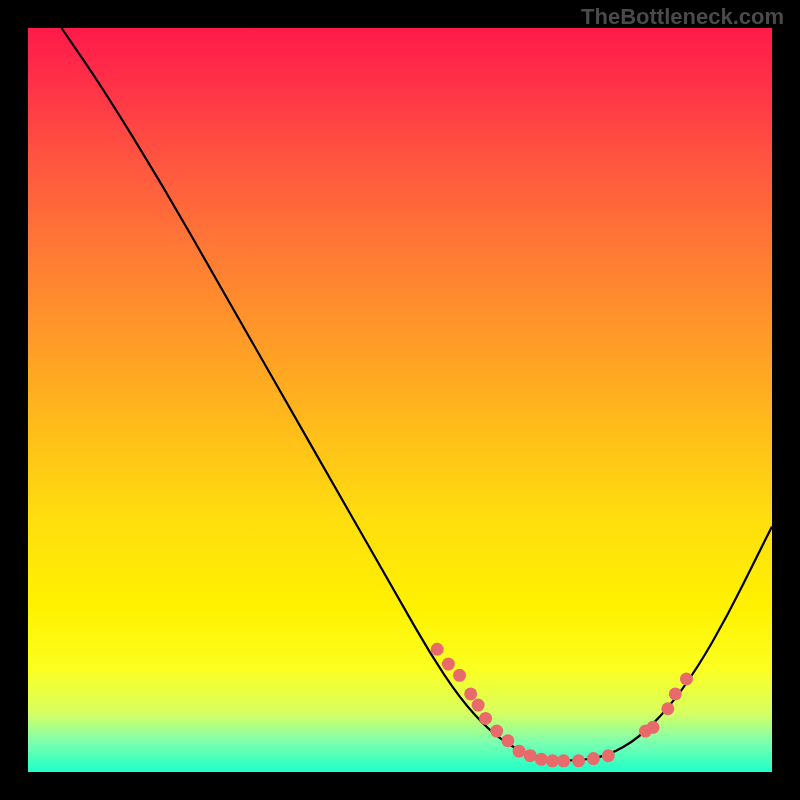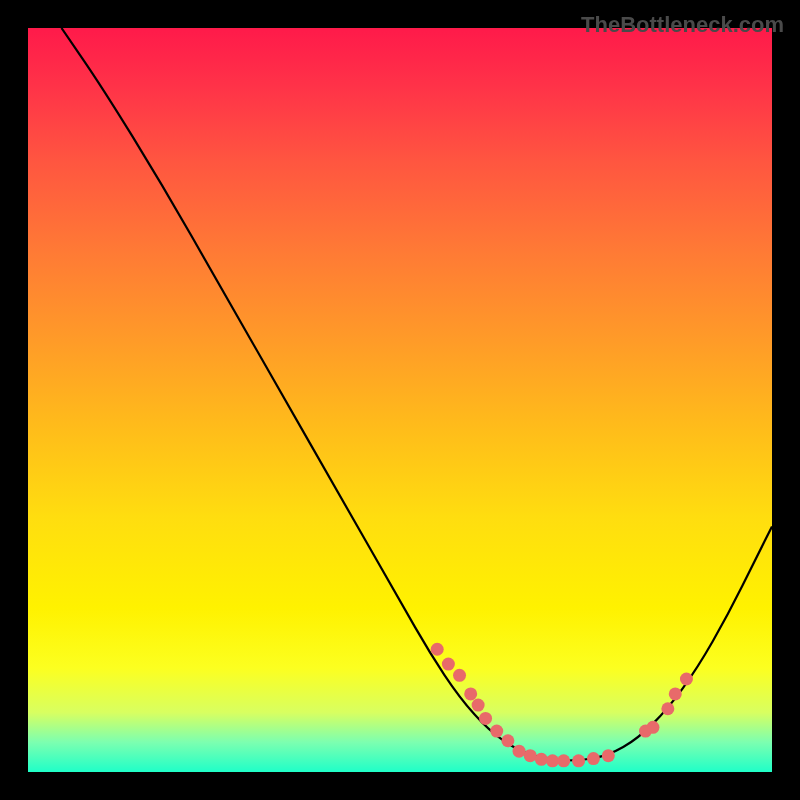--- a/index.html
+++ b/index.html
@@ -5,21 +5,21 @@
   * { margin: 0; padding: 0; box-sizing: border-box; }
   body {
     width: 800px;
     height: 800px;
     background: #000;
     position: relative;
     font-family: Arial, sans-serif;
   }
   .watermark {
     position: absolute;
-    top: 12px;
+    top: 4px;
     right: 16px;
     color: #4a4a4a;
     font-size: 22px;
     font-weight: bold;
     z-index: 10;
     margin-left: 44px;
   }
   .plot-area {
     position: absolute;
     left: 28px;

